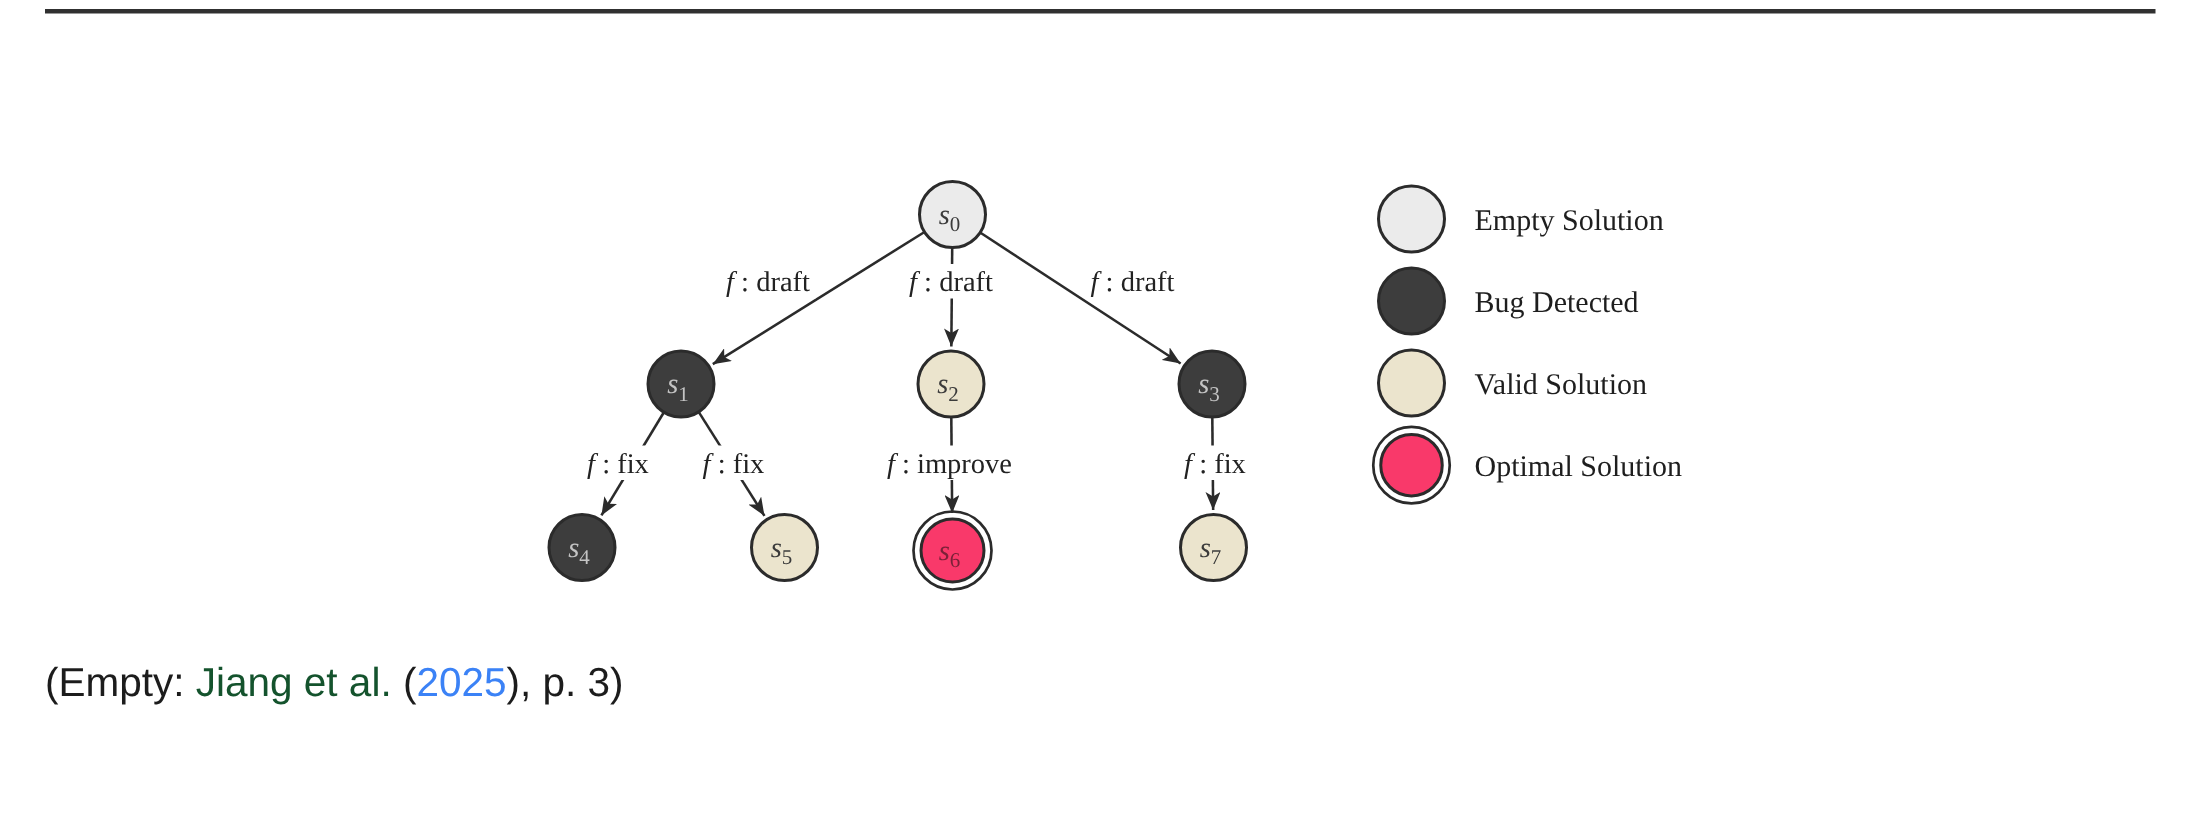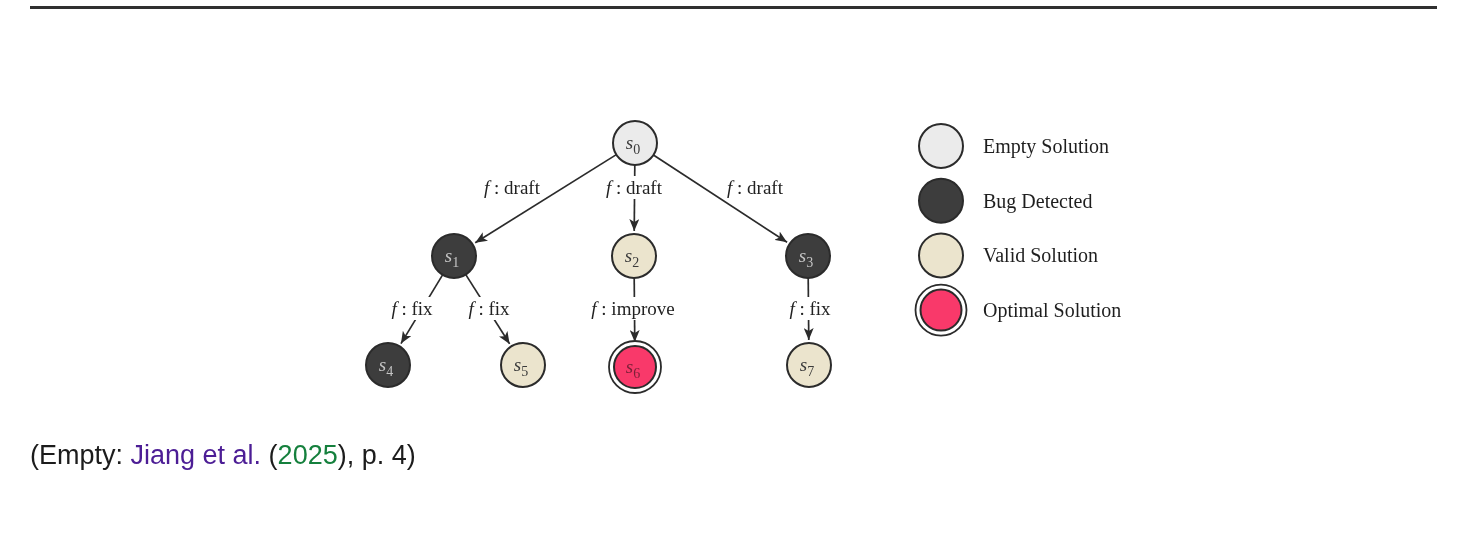--- a/index.html
+++ b/index.html
@@ -147,16 +147,16 @@
         </g>
         <g>
           <circle cx="941" cy="310.1" r="25.5" fill="none" stroke="#2b2b2b" stroke-width="1.8"></circle>
           <circle cx="941" cy="310.1" r="20.5" fill="#f9396a" stroke="#2b2b2b" stroke-width="2"></circle>
           <text x="983" y="317.1" font-family="&quot;Liberation Serif&quot;, serif" font-size="20px" fill="#1e1e1e">Optimal Solution</text>
         </g>
       </g>
   </svg>
 
   <div class="caption">
-    <div class="cap-line2"><span>(Empty: </span><a class="cite-link" style="color: #4c1d95;">Jiang et al.</a><span> (</span><a class="cite-link" style="color: #15803d;">2025</a><span>), p. 4)</span></div>
+    <div class="cap-line2"><span>(Empty: </span><a class="cite-link" style="color: #14532d;">Jiang et al.</a><span> (</span><a class="cite-link" style="color: #3b82f6;">2025</a><span>), p. 3)</span></div>
   </div>
 
 </div>
 
 </body></html>

